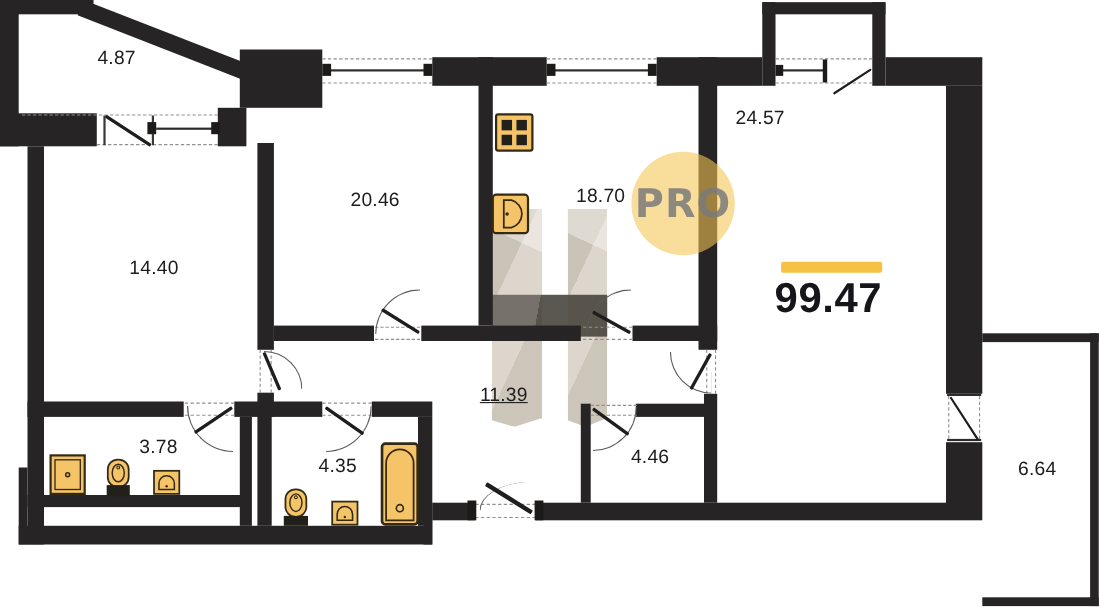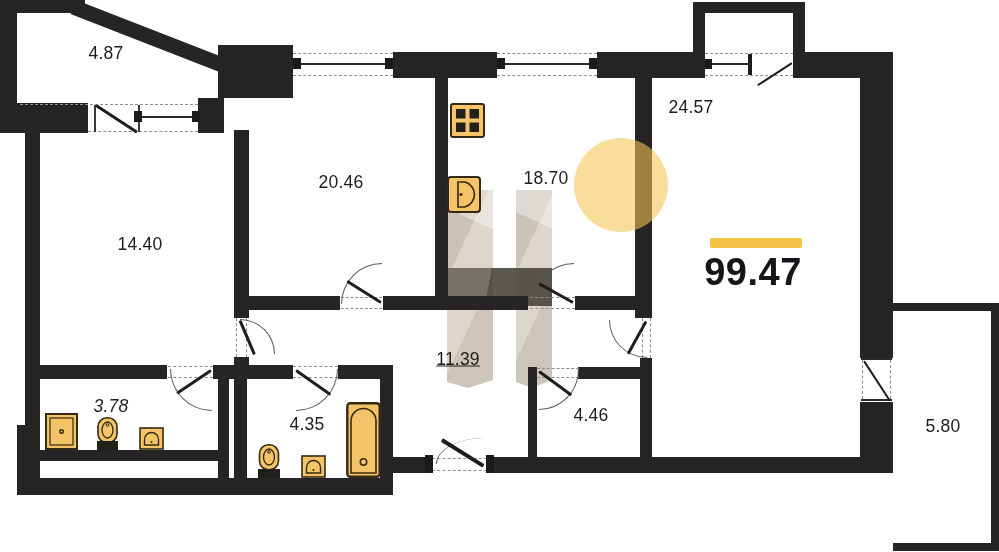--- a/index.html
+++ b/index.html
@@ -227,28 +227,29 @@
     <path d="M5.5 18 v-5.5 a7 7 0 0 1 14 0 V18 z" style="fill:none;stroke:var(--fixture-stroke,#342a14);stroke-width:1.4"></path>
     <circle cx="12.5" cy="15" r="1.1" style="fill:var(--fixture-stroke,#342a14)"></circle>
   </svg>
   <svg style="left:346px;top:402px;" width="35" height="76" viewBox="0 0 35 76">
     <rect x="1.3" y="1.3" width="32.4" height="73.4" rx="3" style="fill:var(--fixture-fill,#f5c468);stroke:var(--fixture-stroke,#342a14);stroke-width:2.4"></rect>
     <path d="M5 71 V19 a12.5 12.5 0 0 1 25 0 V71 z" style="fill:none;stroke:var(--fixture-stroke,#342a14);stroke-width:1.6"></path>
     <circle cx="17.5" cy="60" r="3.2" style="fill:none;stroke:var(--fixture-stroke,#342a14);stroke-width:1.5"></circle>
   </svg>
 
   <div id="pro-circle"></div>
+  <div id="pro-text">PRO</div>
 
   <div id="accent-bar"></div>
   <div id="total-area">99.47</div>
 
   <div class="lbl" style="left:106px;top:53px;">4.87</div>
   <div class="lbl" style="left:341px;top:182px;">20.46</div>
   <div class="lbl" style="left:546px;top:178px;">18.70</div>
   <div class="lbl" style="left:691px;top:107px;">24.57</div>
   <div class="lbl" style="left:140px;top:244px;">14.40</div>
   <div class="lbl" style="left:458px;top:359px;text-decoration:underline;">11.39</div>
-  <div class="lbl" style="left:111px;top:406px;font-style:italic;">3.78</div>
+  <div class="lbl" style="left:144px;top:406px;">3.78</div>
   <div class="lbl" style="left:307px;top:424px;">4.35</div>
   <div class="lbl" style="left:591px;top:415px;">4.46</div>
-  <div class="lbl" style="left:943px;top:426px;">5.80</div>
+  <div class="lbl" style="left:943px;top:426px;">6.64</div>
 
 </div>
 
 </body></html>

